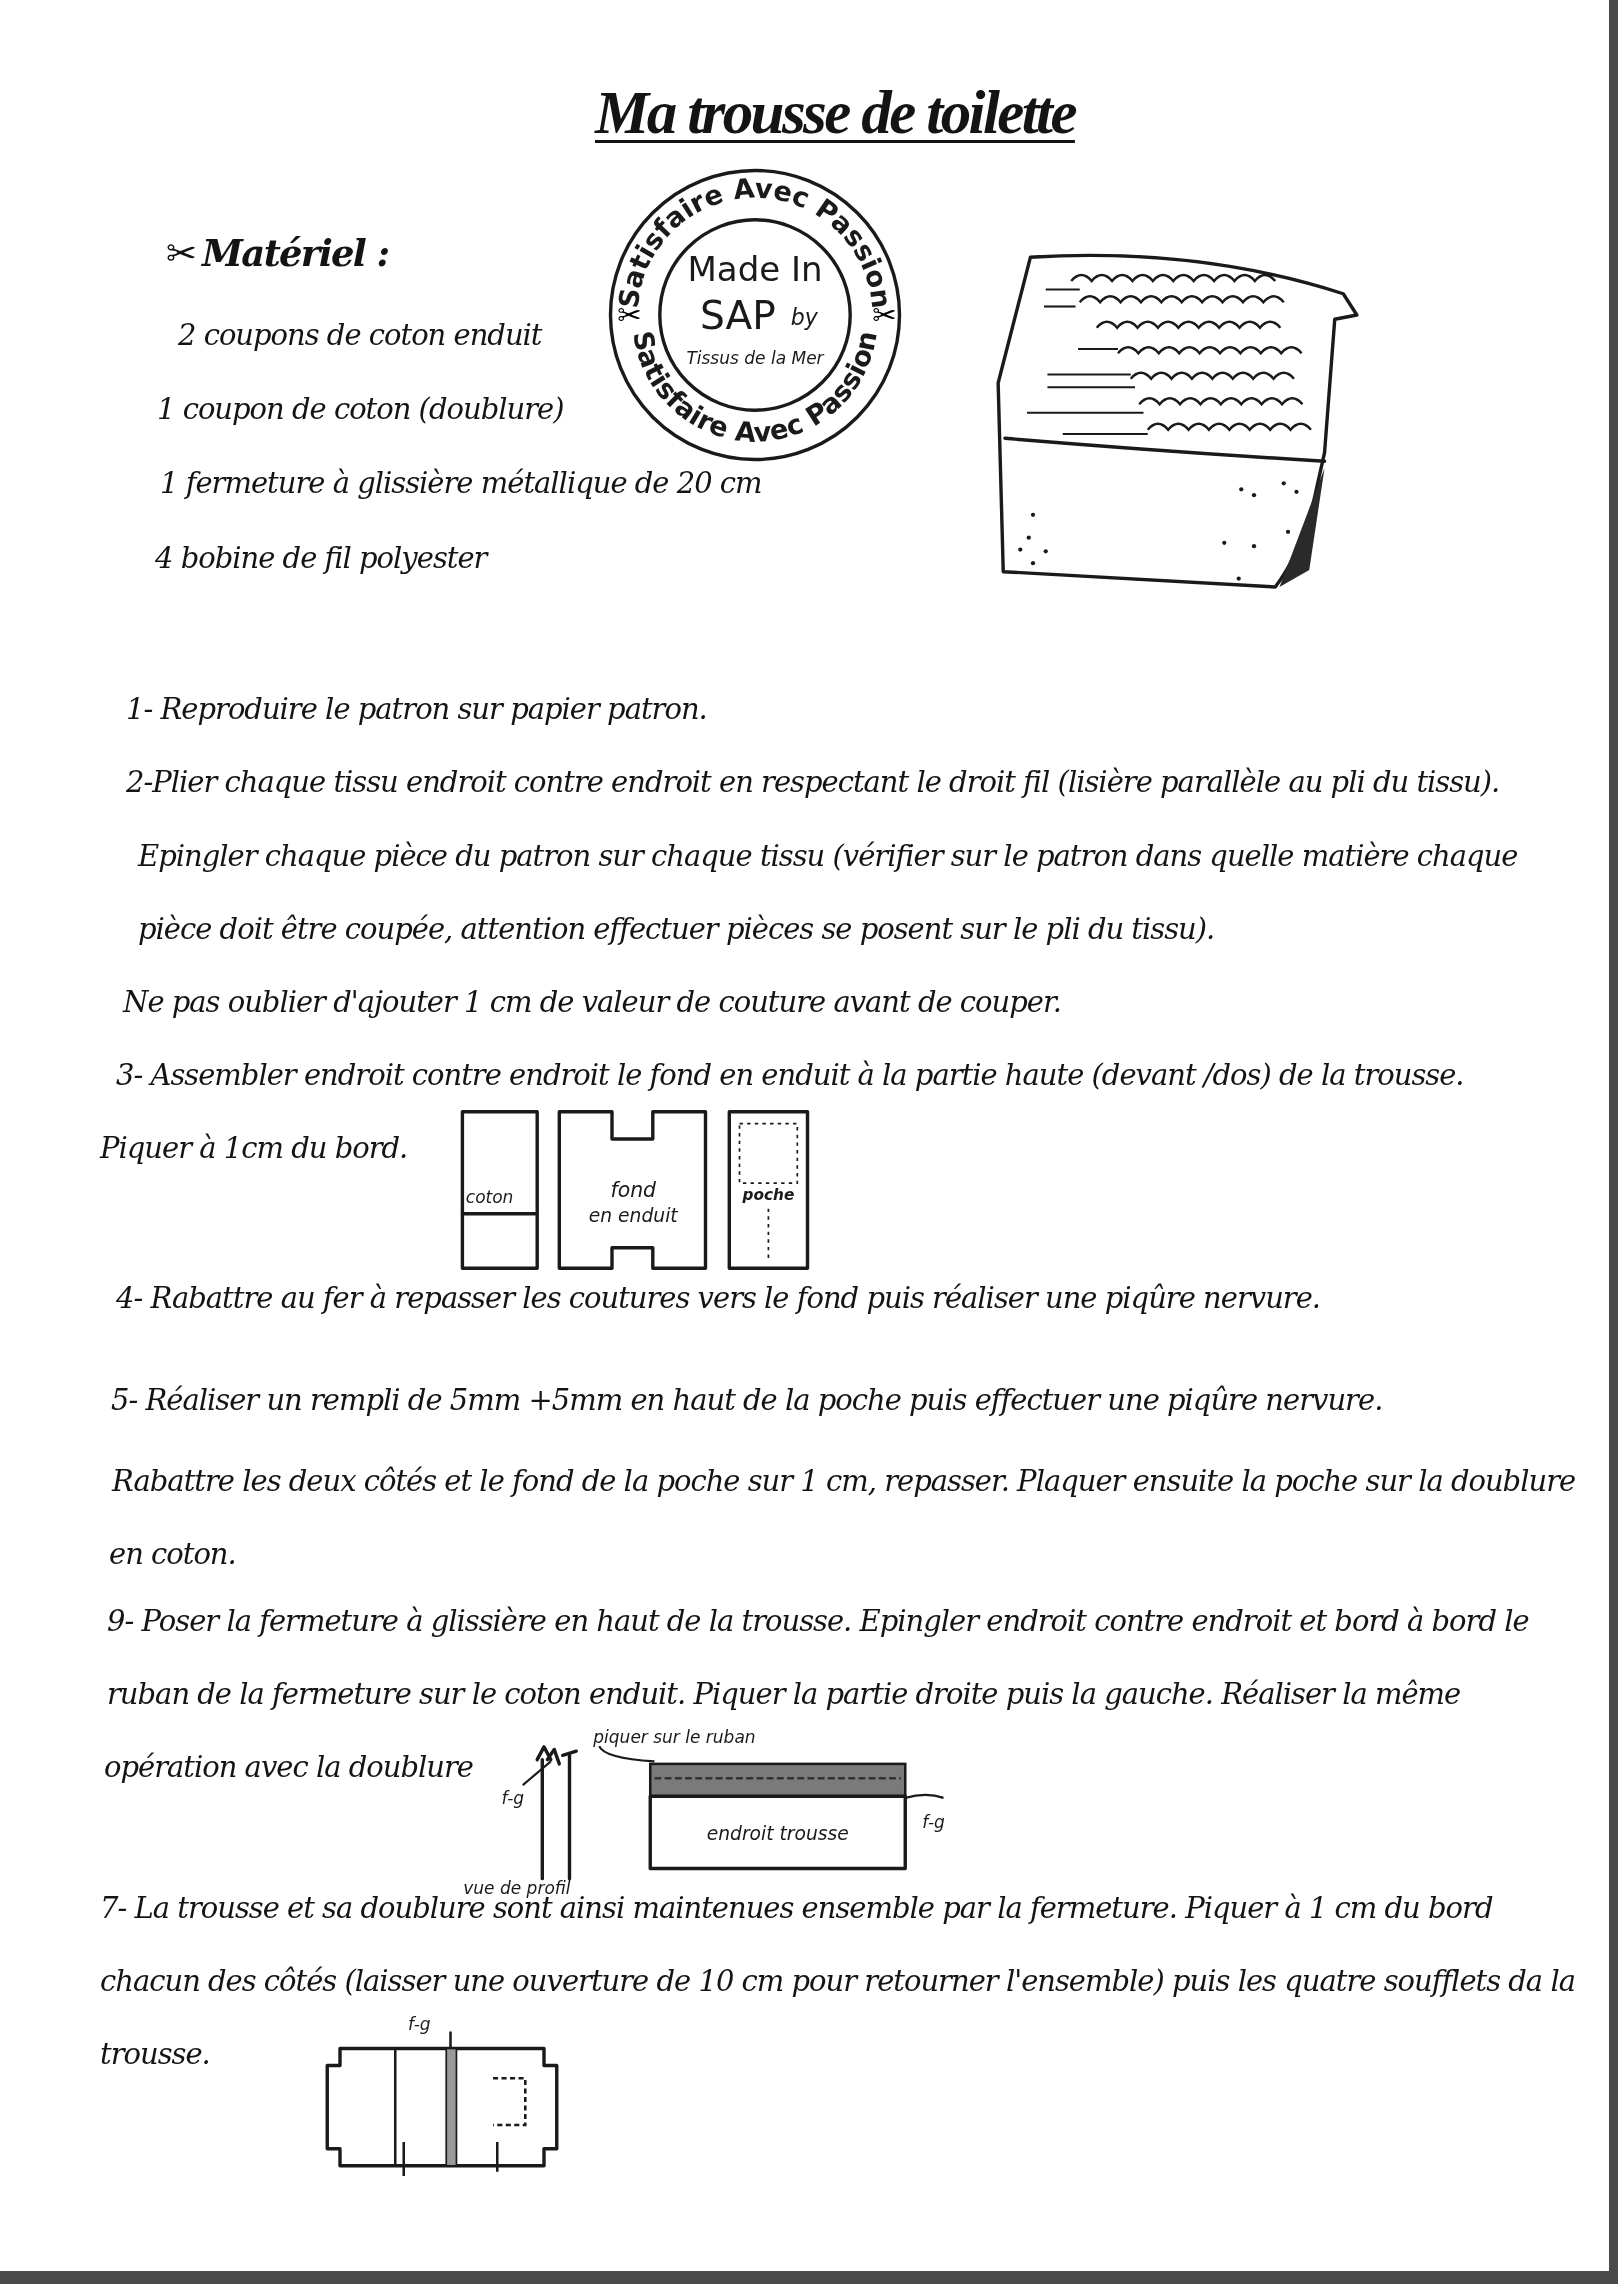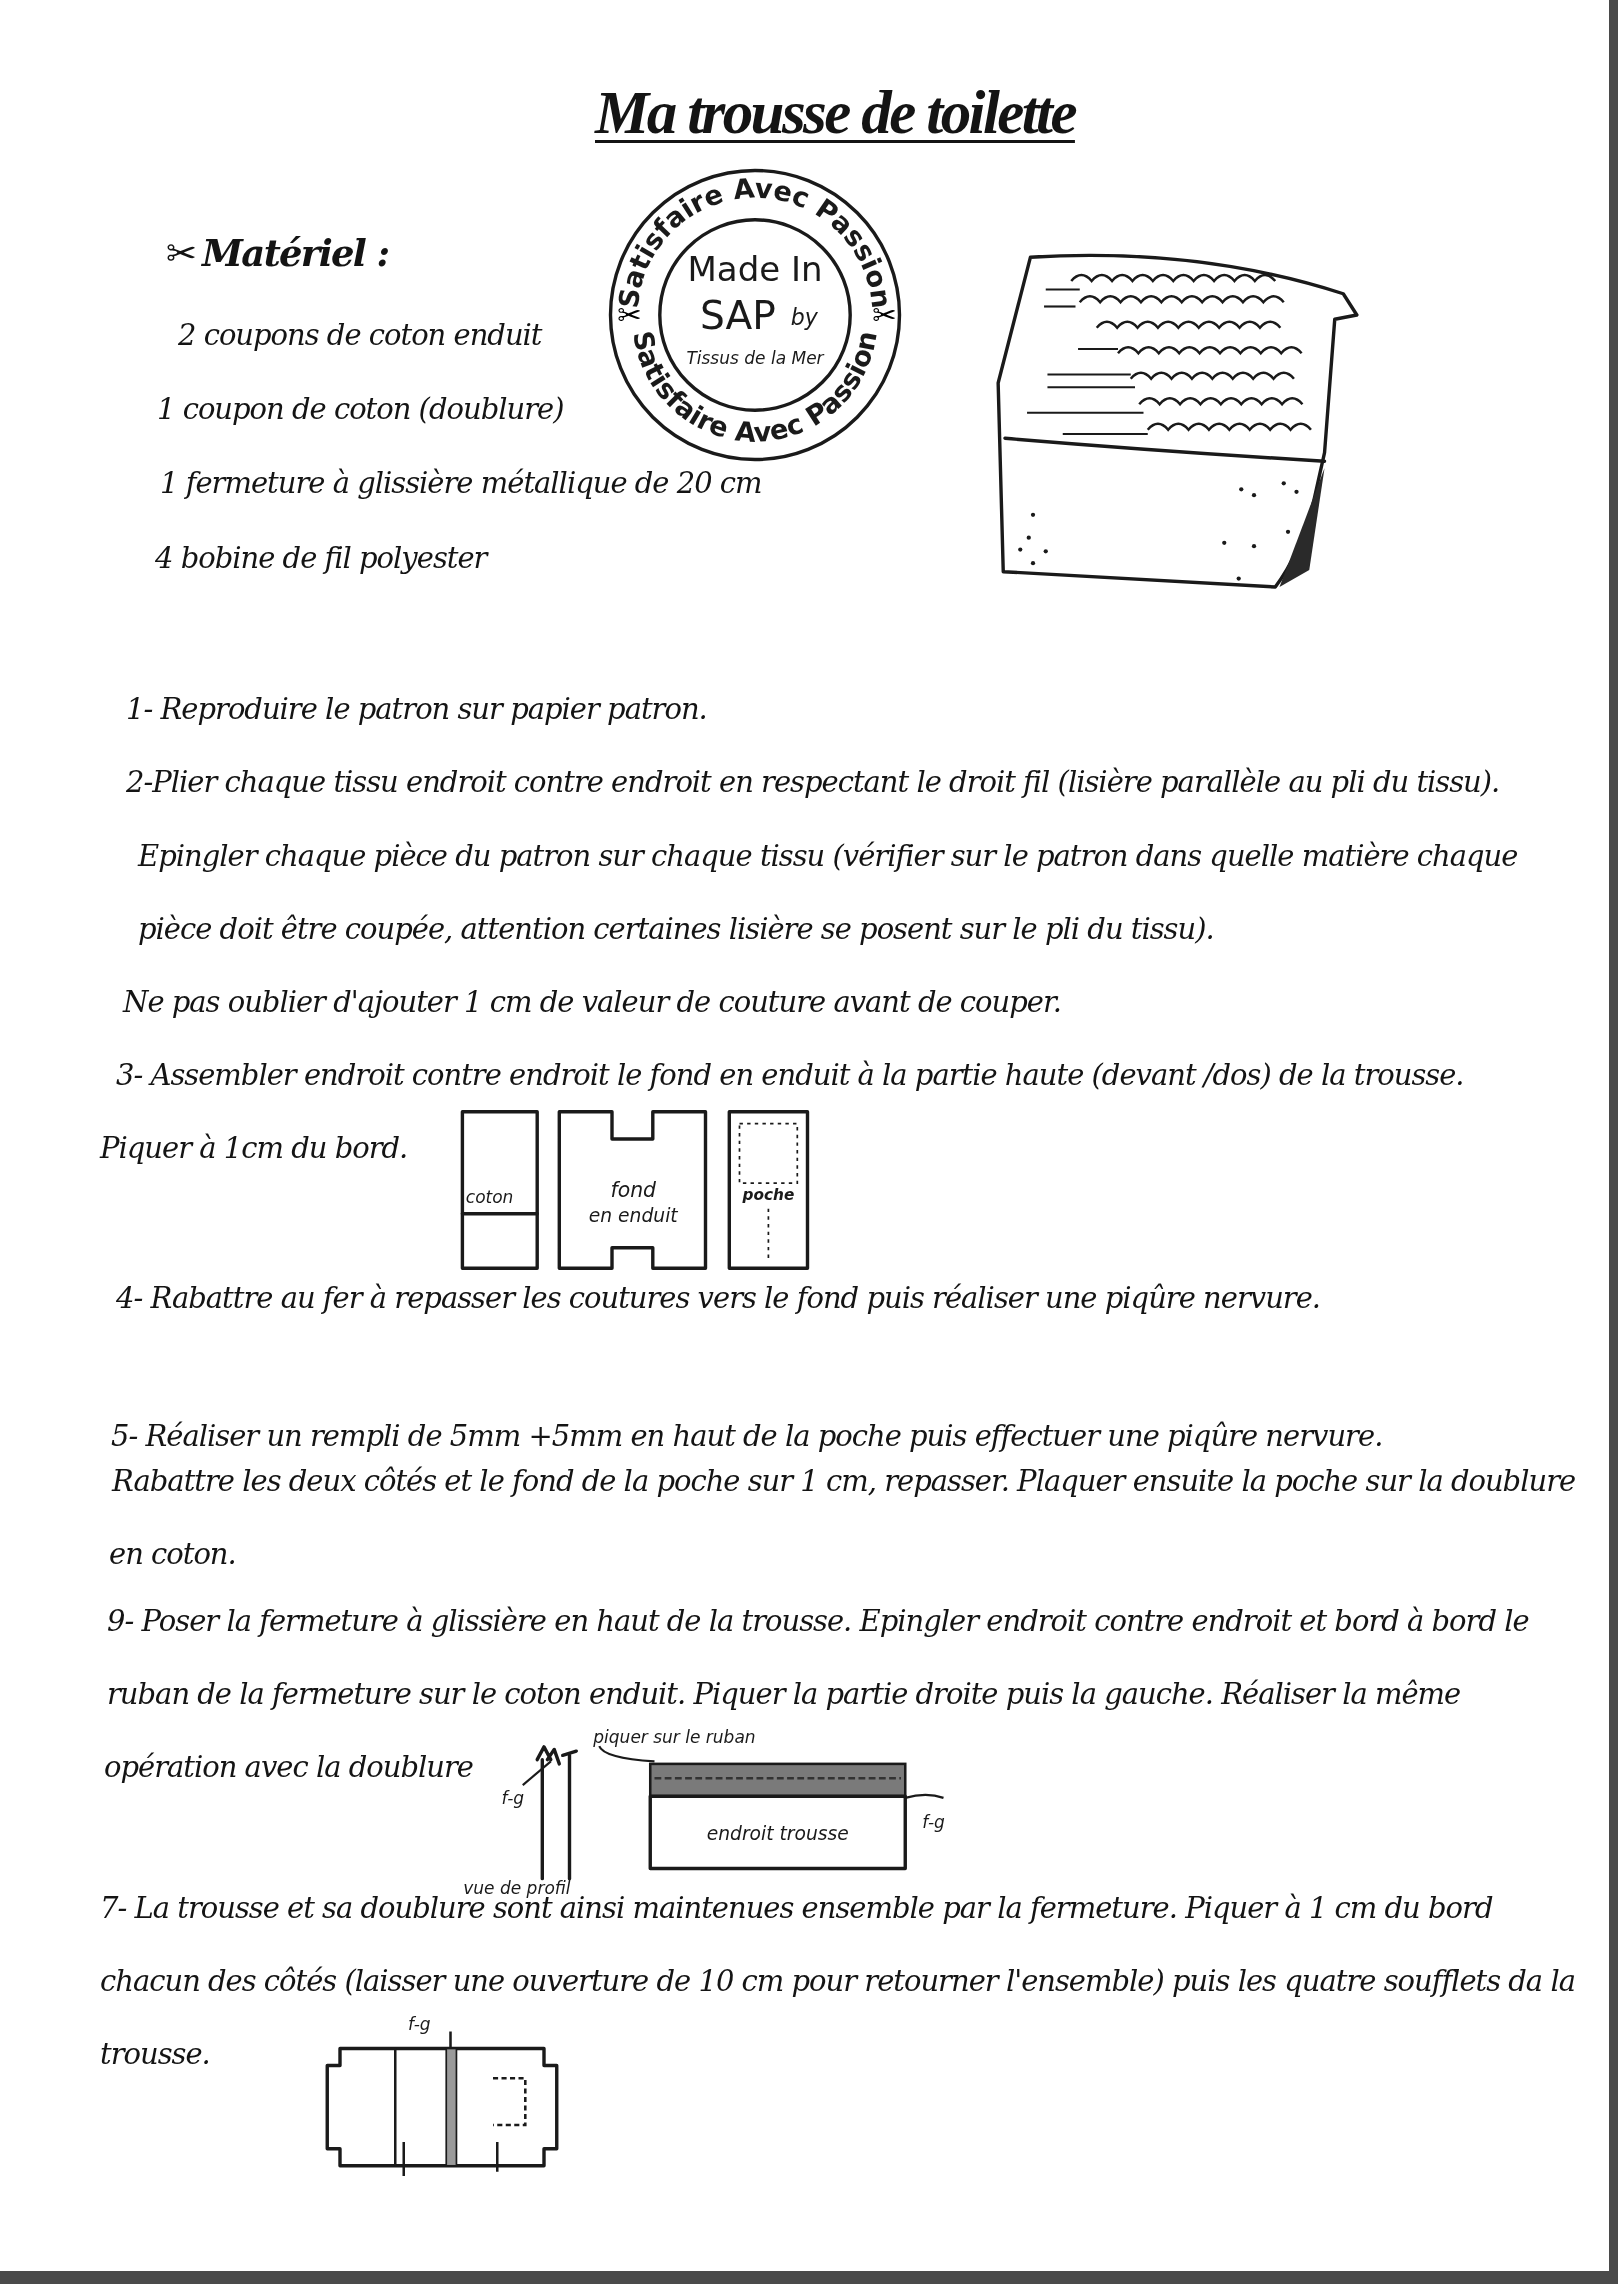--- a/index.html
+++ b/index.html
@@ -96,21 +96,21 @@
       <circle cx="355" cy="355" r="2.5"></circle>
     <circle cx="297" cy="410" r="2.5"></circle>
   </g>
   <path d="M398 280 L 380 400 L 345 420 Z" fill="#2a2a2a"></path>
 </svg>
 
 <div class="t" style="left:126px;top:695px;">1- Reproduire le patron sur papier patron.</div>
 
 <div class="t" style="left:126px;top:768px;">2-Plier chaque tissu endroit contre  endroit en respectant le droit fil (lisière parallèle au pli du tissu).</div>
 <div class="t" style="left:138px;top:842px;">Epingler chaque pièce du patron sur chaque tissu (vérifier sur le patron dans quelle matière chaque</div>
-<div class="t" style="left:138px;top:915px;">pièce doit être coupée, attention certaines lisière se posent sur le pli du tissu).</div>
+<div class="t" style="left:138px;top:915px;">pièce doit être coupée, attention effectuer pièces se posent sur le pli du tissu).</div>
 <div class="t" style="left:123px;top:988px;">Ne pas oublier d'ajouter 1 cm de valeur de couture avant de couper.</div>
 
 <div class="t" style="left:116px;top:1061px;">3-  Assembler endroit contre endroit le fond en enduit à la partie haute (devant /dos) de la trousse.</div>
 <div class="t" style="left:100px;top:1134px;">Piquer à 1cm du bord.</div>
 
 <svg style="left:459px;top:1105px;" width="357" height="170" viewBox="0 0 420 200">
   <g>
     <rect x="4" y="8" width="88" height="184" class="sketch"></rect>
     <line x1="4" y1="128" x2="92" y2="128" class="sketch"></line>
     <text x="8" y="115" class="hand" font-size="20">coton</text>
@@ -123,21 +123,21 @@
   <g>
     <rect x="318" y="8" width="92" height="184" class="sketch"></rect>
     <rect x="330" y="22" width="68" height="70" fill="none" stroke="#1a1a1a" stroke-width="2" stroke-dasharray="4 5"></rect>
     <text x="364" y="112" text-anchor="middle" class="hand" font-size="18" font-weight="bold">poche</text>
     <line x1="364" y1="122" x2="364" y2="180" stroke="#1a1a1a" stroke-width="2" stroke-dasharray="4 5"></line>
   </g>
 </svg>
 
 <div class="t" style="left:116px;top:1284px;">4- Rabattre au fer à repasser les coutures vers le fond puis réaliser une piqûre nervure.</div>
 
-<div class="t" style="left:111px;top:1422px;">5- Réaliser un rempli de 5mm +5mm en haut de la poche puis effectuer une piqûre nervure.</div>
+<div class="t" style="left:111px;top:1386px;">5- Réaliser un rempli de 5mm +5mm en haut de la poche puis effectuer une piqûre nervure.</div>
 <div class="t" style="left:112px;top:1467px;">Rabattre les deux côtés et le fond de la poche sur 1 cm, repasser.  Plaquer ensuite la poche sur la doublure</div>
 <div class="t" style="left:109px;top:1540px;">en coton.</div>
 
 <div class="t" style="left:107px;top:1607px;">9- Poser la fermeture à glissière en haut de la trousse. Epingler endroit contre endroit et bord à bord  le</div>
 <div class="t" style="left:107px;top:1680px;">ruban de la fermeture sur le coton enduit. Piquer la partie droite puis la gauche. Réaliser la même</div>
 <div class="t" style="left:104px;top:1753px;">opération avec la doublure</div>
 
 <svg style="left:442px;top:1717px;" width="544" height="183" viewBox="0 0 640 215">
   <g>
     <line x1="118" y1="50" x2="118" y2="190" class="sketch"></line>

